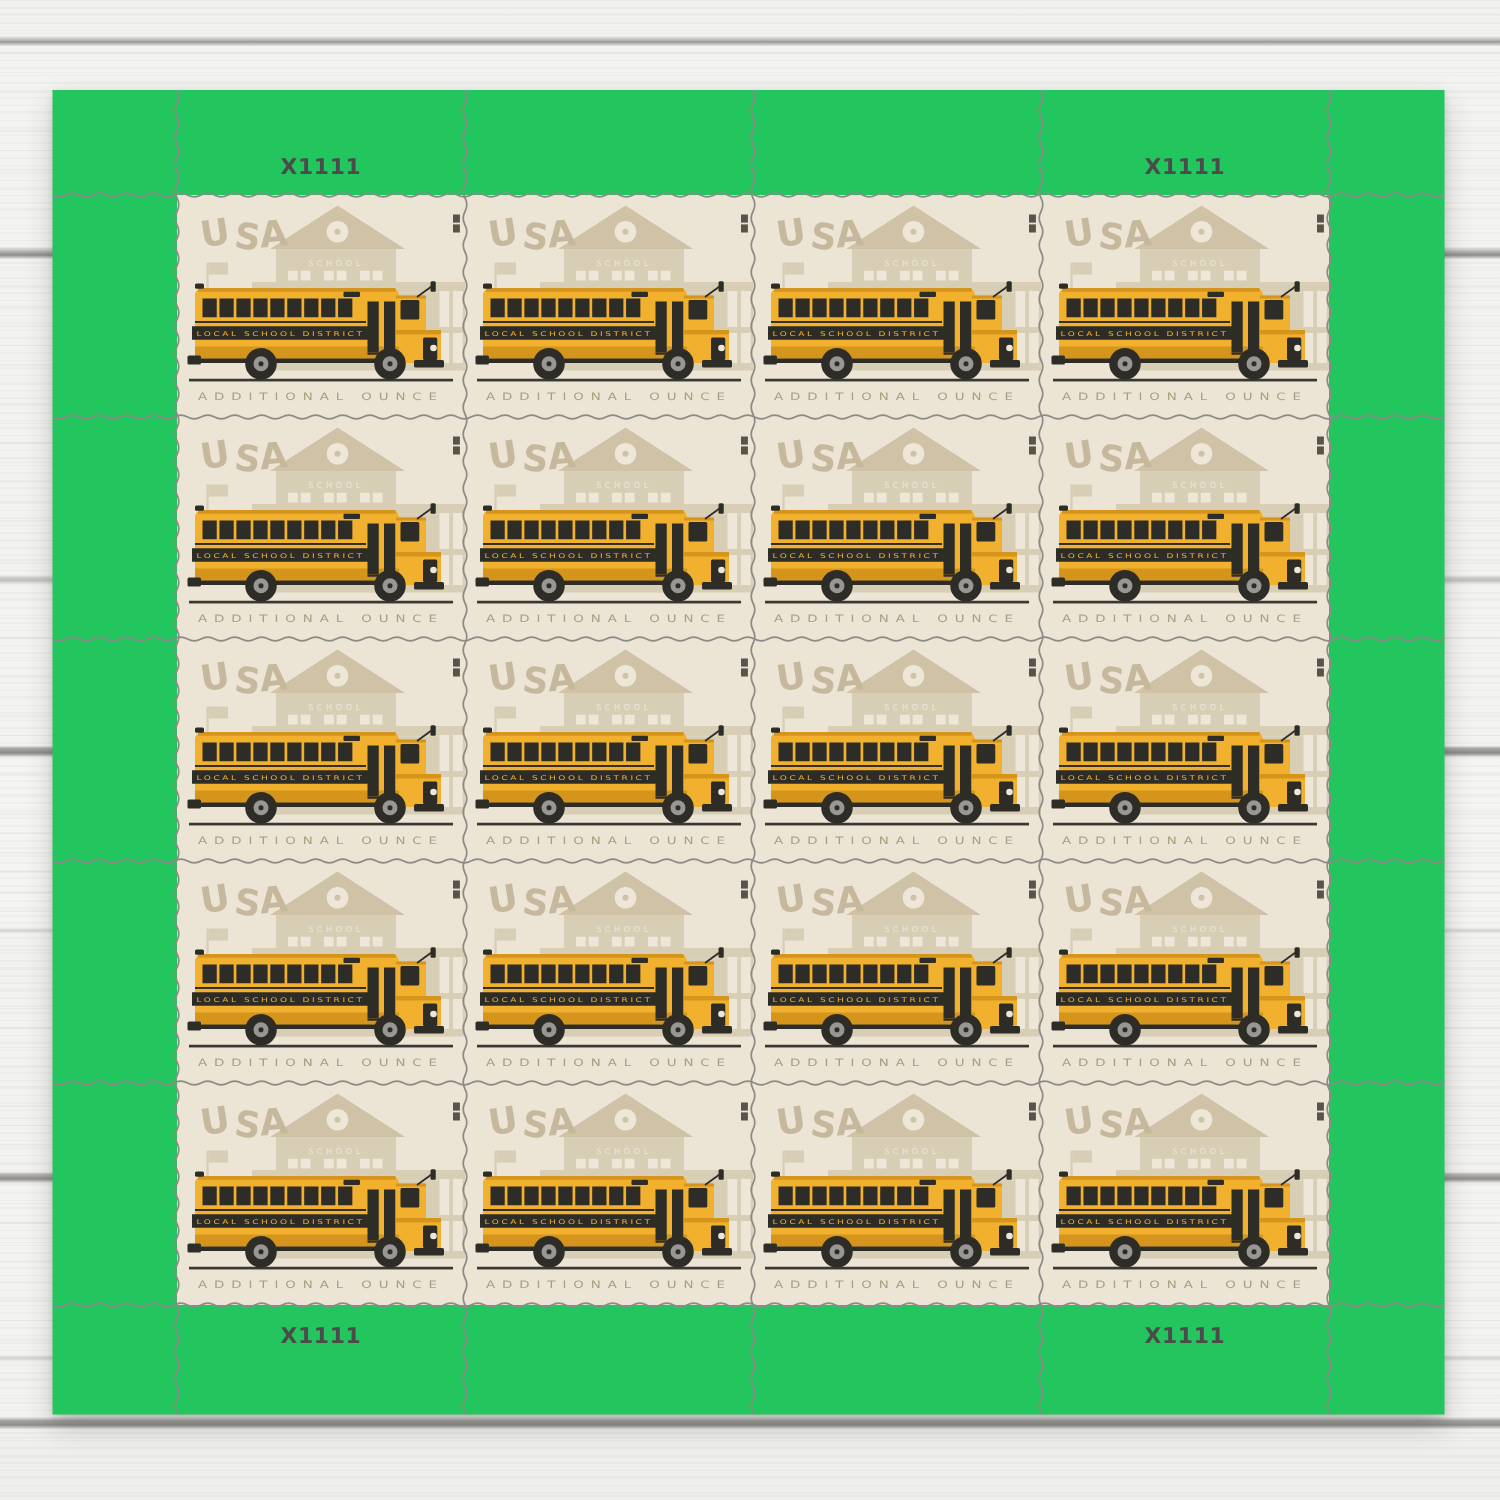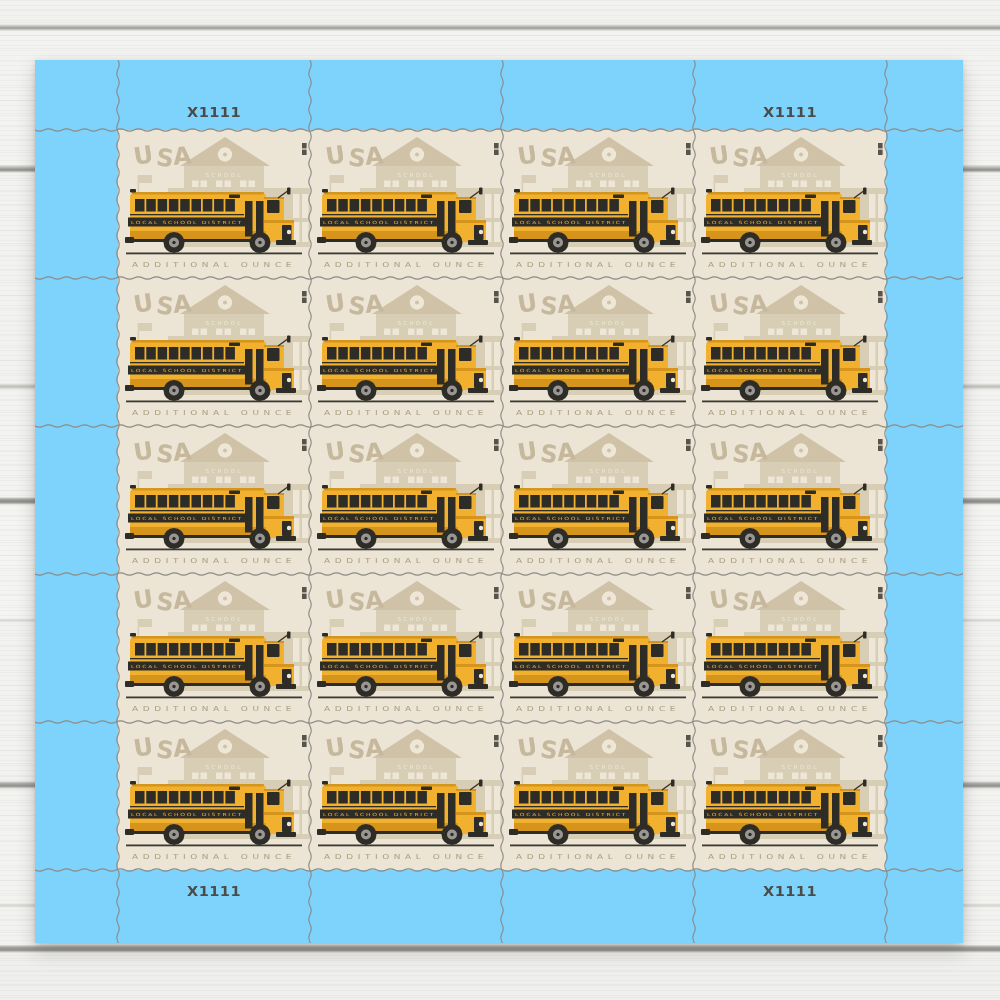--- a/index.html
+++ b/index.html
@@ -15,21 +15,21 @@
         #f3f3f1 165px,#c0bfbb 167px,#8e8d89 170px,#f2f2f0 173px,
         #f2f2f0 383px,#d5d4d0 385px,#c3c2be 387px,#f3f3f1 390px,
         #f3f3f1 497px,#a9a8a4 499px,#8b8a86 502px,#f4f4f2 505px,
         #f4f4f2 618px,#dcdbd7 620px,#f2f2f0 623px,
         #f2f2f0 781px,#b3b2ae 783px,#908f8b 786px,#f3f3f1 789px,
         #f3f3f1 903px,#d7d6d2 905px,#f2f2f0 908px,
         #f2f2f0 945px,#a5a4a0 947px,#8f8e8a 950px,#efefed 953px,#efefed 1000px);
   }
   .sheet{
     position:absolute;left:35px;top:60px;width:928px;height:883px;
-    background:#7dd3fc;
+    background:#22c55e;
     box-shadow:0 8px 18px rgba(40,40,38,.22), 0 2px 5px rgba(40,40,38,.15);
   }
   .plate-label{
     position:absolute;width:110px;text-align:center;
     font-family:"DejaVu Sans", sans-serif;font-size:14.5px;font-weight:700;
     color:#4b4b49;letter-spacing:.5px;
   }
   #stamp-grid{
     position:absolute;left:83px;top:70px;width:768px;height:740px;
     display:grid;grid-template-columns:repeat(4,192px);grid-template-rows:repeat(5,148px);

